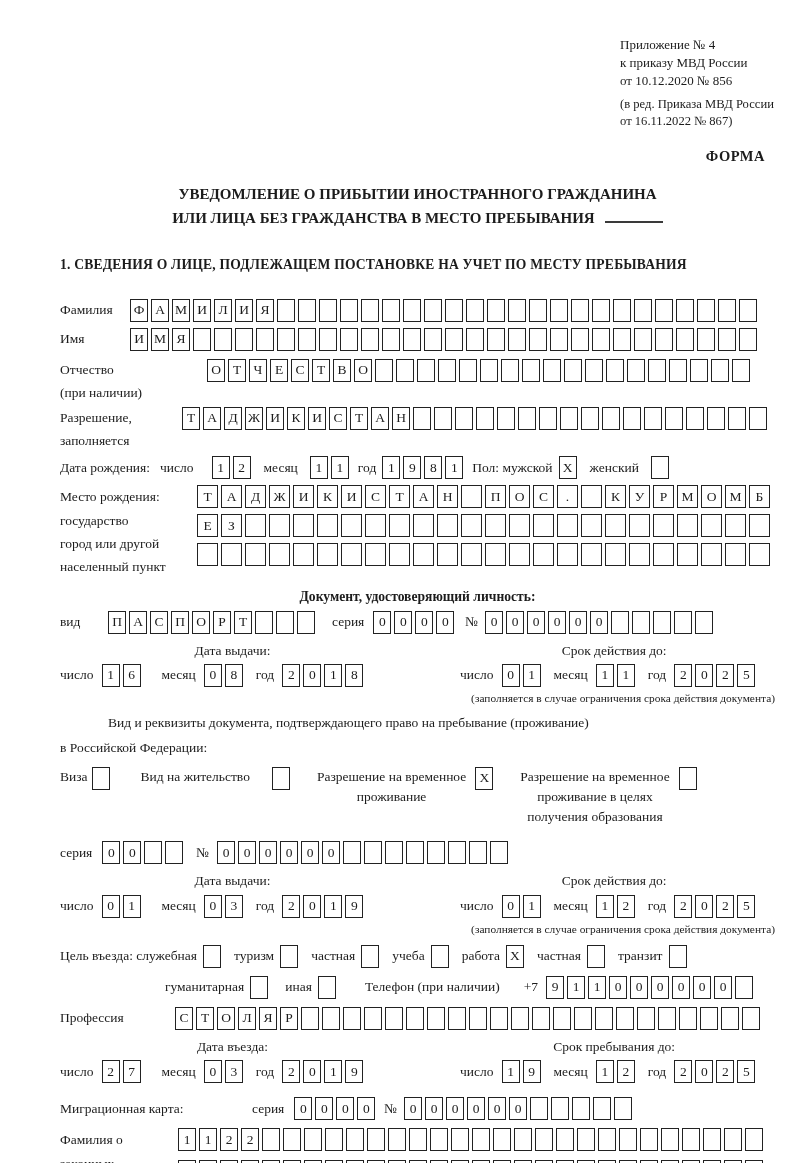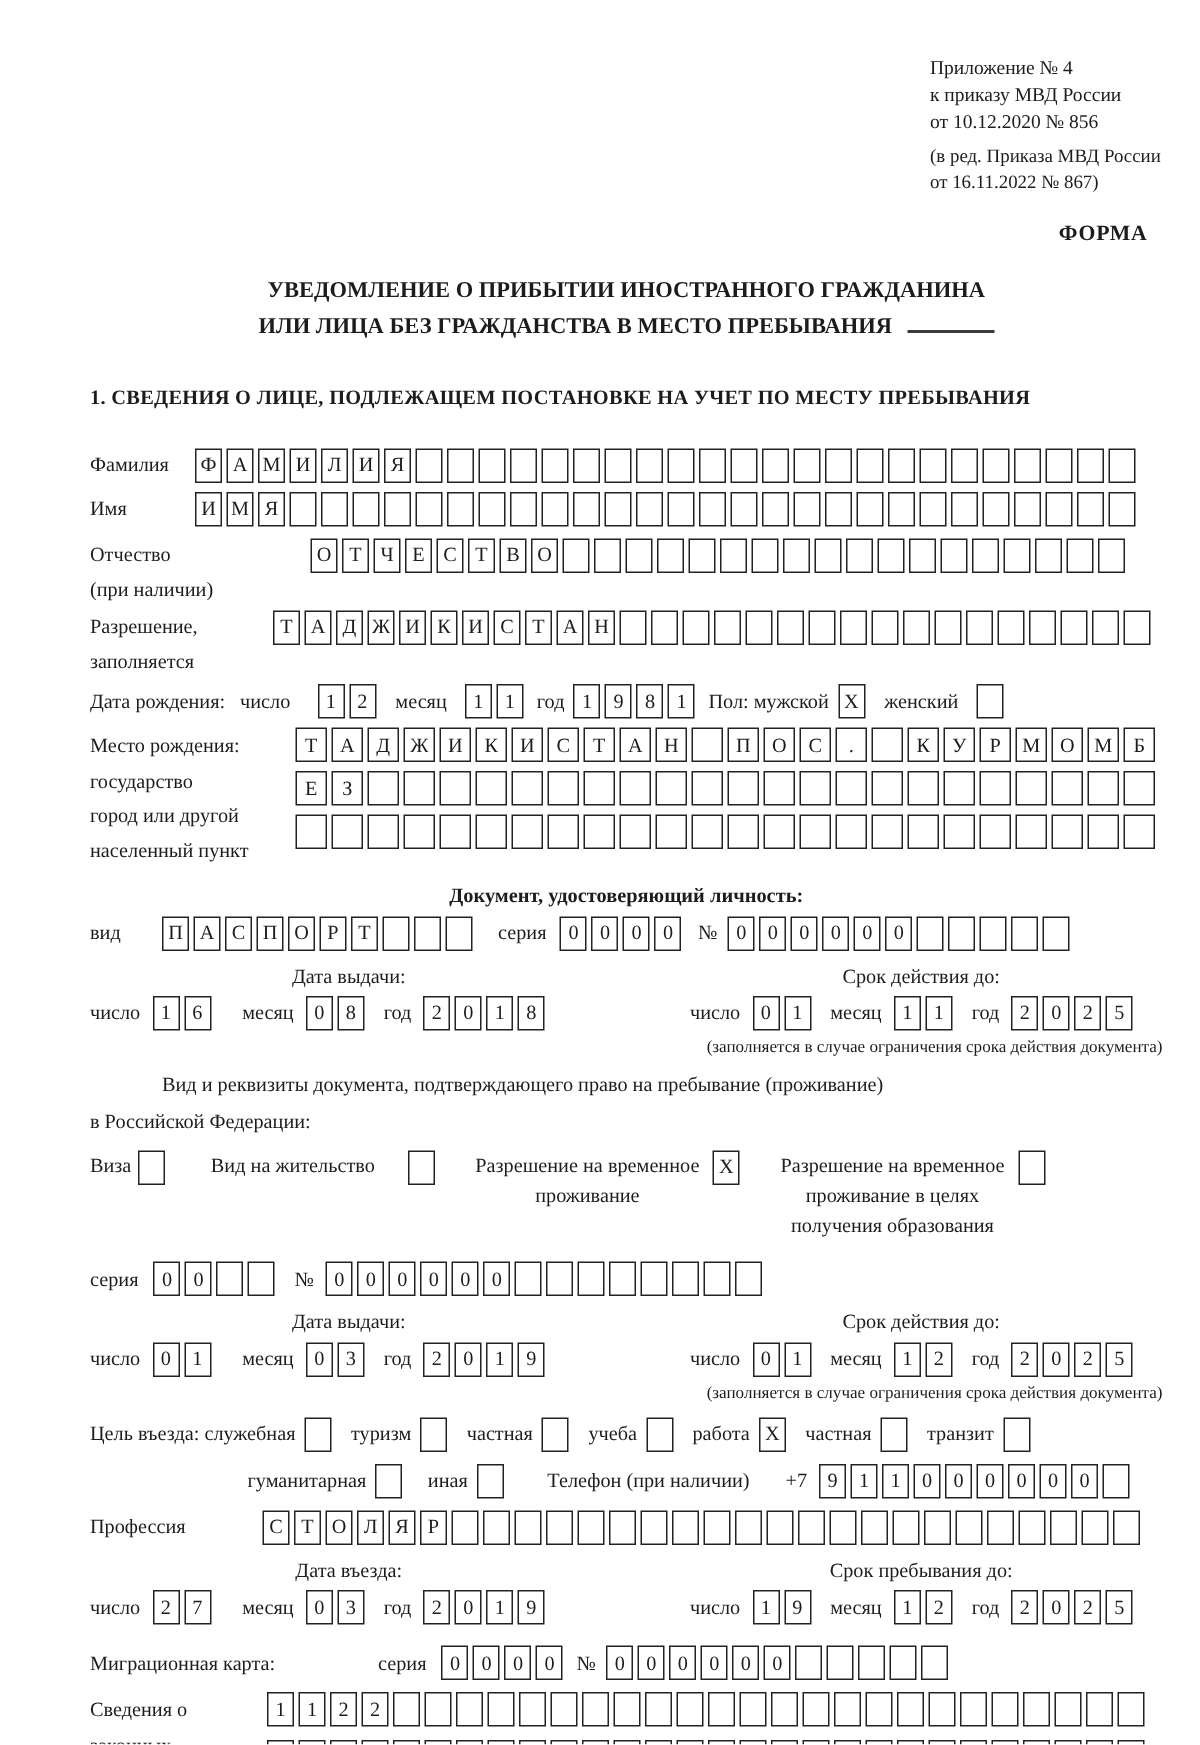--- a/index.html
+++ b/index.html
@@ -686,21 +686,21 @@
         <span class="cell"></span>
         <span class="cell"></span>
         <span class="cell"></span>
         <span class="cell"></span>
         <span class="cell"></span>
       </span>
   </div>
 
   <div class="row top" style="margin-top:8px;">
     <span class="lbl" style="width:118px;line-height:1.72;">
-      <span>Сведения о</span><br>
+      <span>Фамилия о</span><br>
       <span>законных</span><br>
       <br>
       <br>
       <br>
       
     </span>
     <span class="stack">
       <span class="cells" style="margin-bottom:9px;">
           <span class="cell">1</span>
           <span class="cell">1</span>

